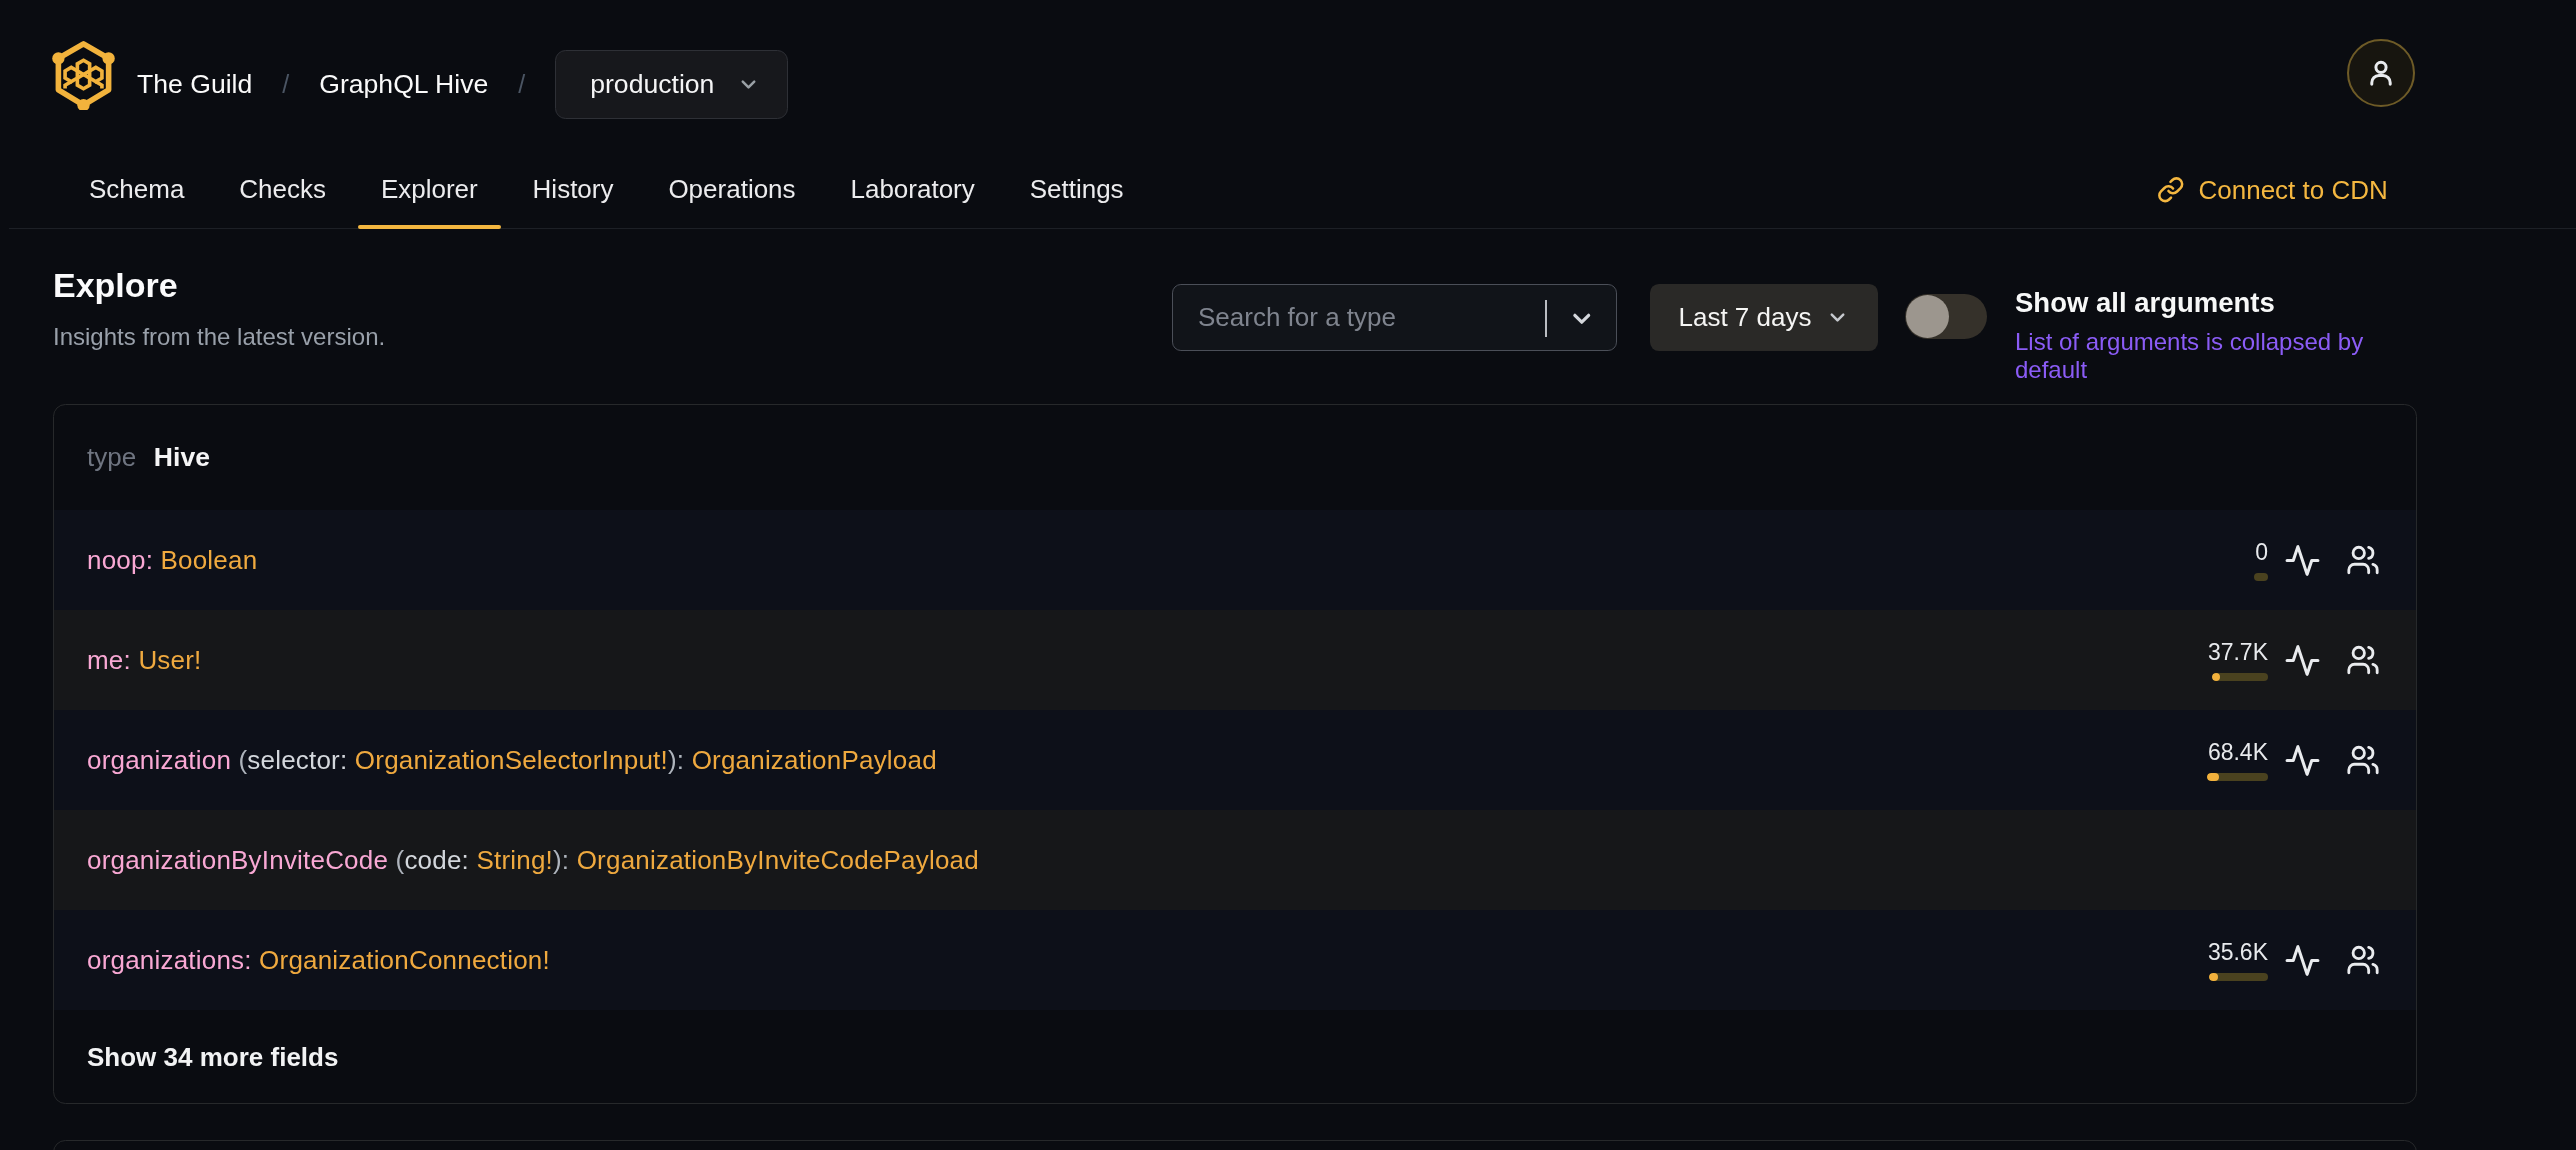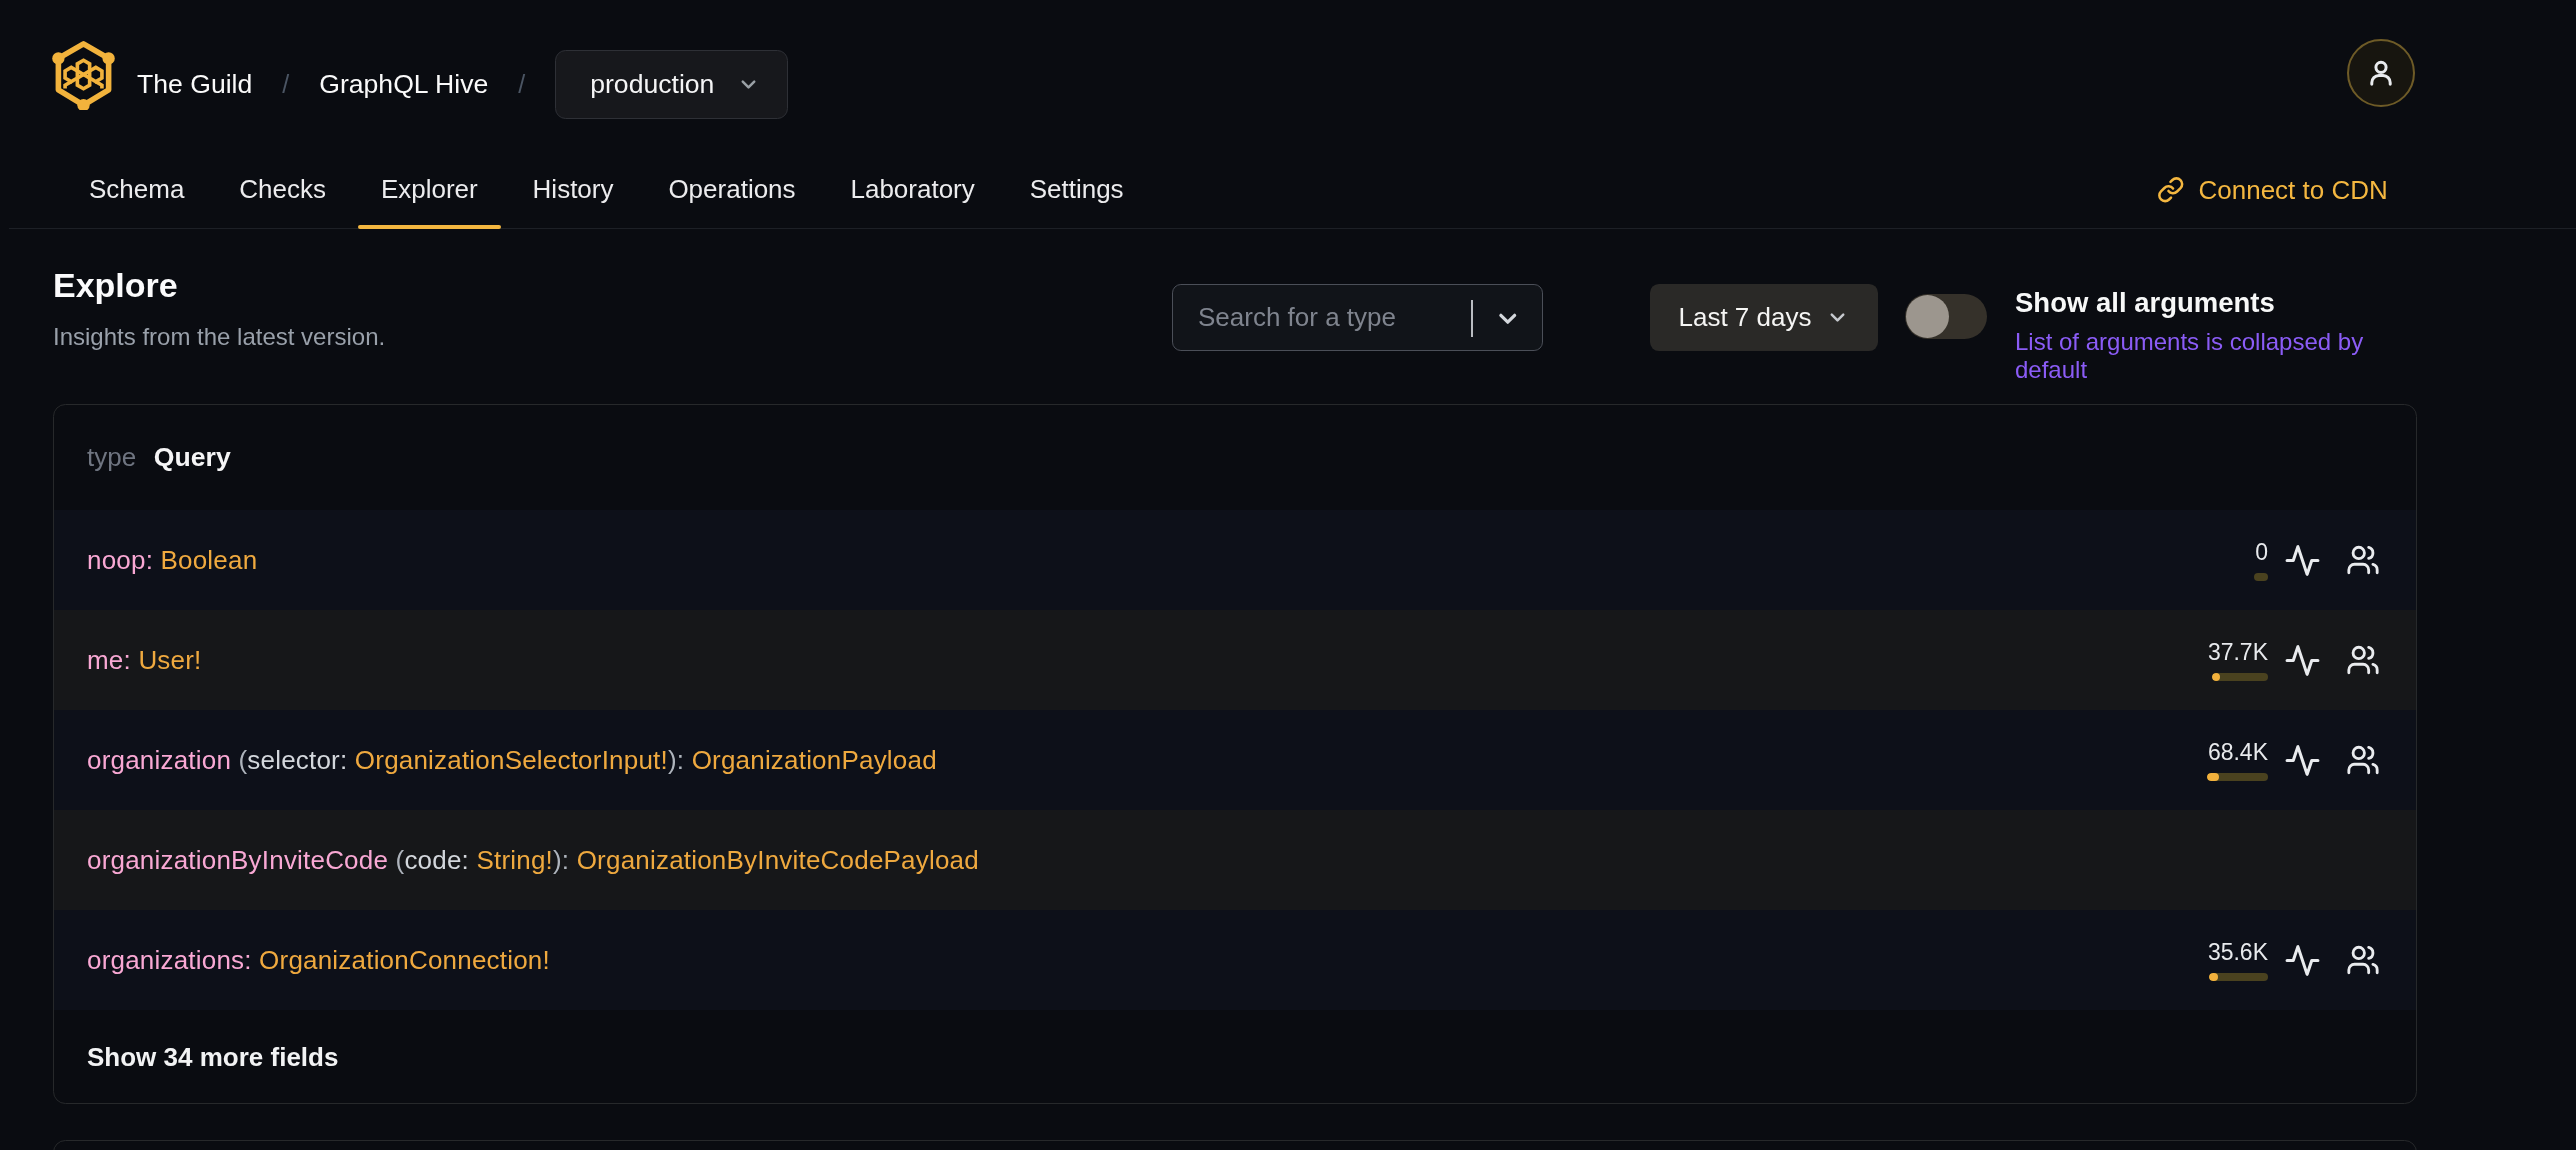--- a/index.html
+++ b/index.html
@@ -45,21 +45,21 @@
     position:absolute; left:2157px; top:151px; height:78px;
     display:flex; align-items:center; gap:14px;
     color:#f4b740; font-size:26px; font-weight:500; cursor:pointer;
   }
   
   .content { position:absolute; left:53px; top:0; width:2364px; }
   .page-title { position:absolute; left:0; top:266px; font-size:34px; font-weight:700; color:#fbfbfc; }
   .page-subtitle { position:absolute; left:0; top:323px; font-size:24px; color:#99a0aa; }
 
   .type-search {
-    position:absolute; left:1119px; top:284px; width:371px; height:67px;
+    position:absolute; left:1119px; top:284px; width:445px; height:67px;
     border:1.3px solid #4b4f58; border-radius:8.9px; background:#111419;
     display:flex; align-items:center; cursor:text;
   }
   .type-search .placeholder { margin-left:25px; font-size:26px; color:#7f848e; }
   .type-search .vdivider { position:absolute; right:69px; top:15px; width:1.8px; height:37px; background:#d8dbe0; opacity:.85; }
   .type-search .chev { position:absolute; right:21px; top:20.4px; }
 
   .period-btn {
     position:absolute; left:1597px; top:284px; width:228px; height:67px;
     background:#2a2927; border-radius:8.9px; border:none;
@@ -192,21 +192,21 @@
 
   <div class="toggle">
     <div class="knob"></div>
   </div>
   <div class="toggle-label">Show all arguments</div>
   <div class="toggle-note">List of arguments is collapsed by default</div>
 
   <section class="type-card">
     <div class="card-head">
       <span class="kind">type</span>
-      <span class="type-name">Query</span>
+      <span class="type-name">Hive</span>
     </div>
 
     <div class="field-row">
       <div class="field-sig">
         <span class="tk-name">noop: </span><span class="tk-type">Boolean</span>
       </div>
       <div class="metrics">
         <div class="value-block">
           <span class="req-value">0</span>
           <span class="usage-bar" style="width: 14px;">

